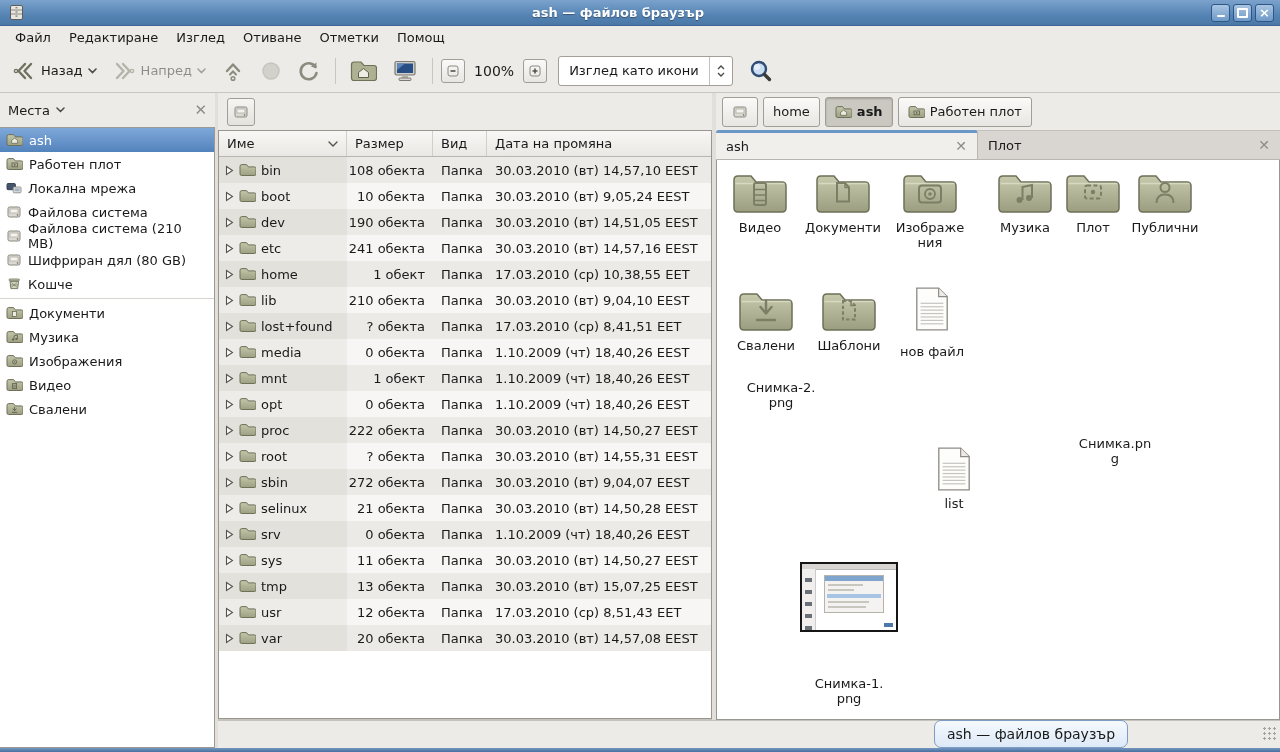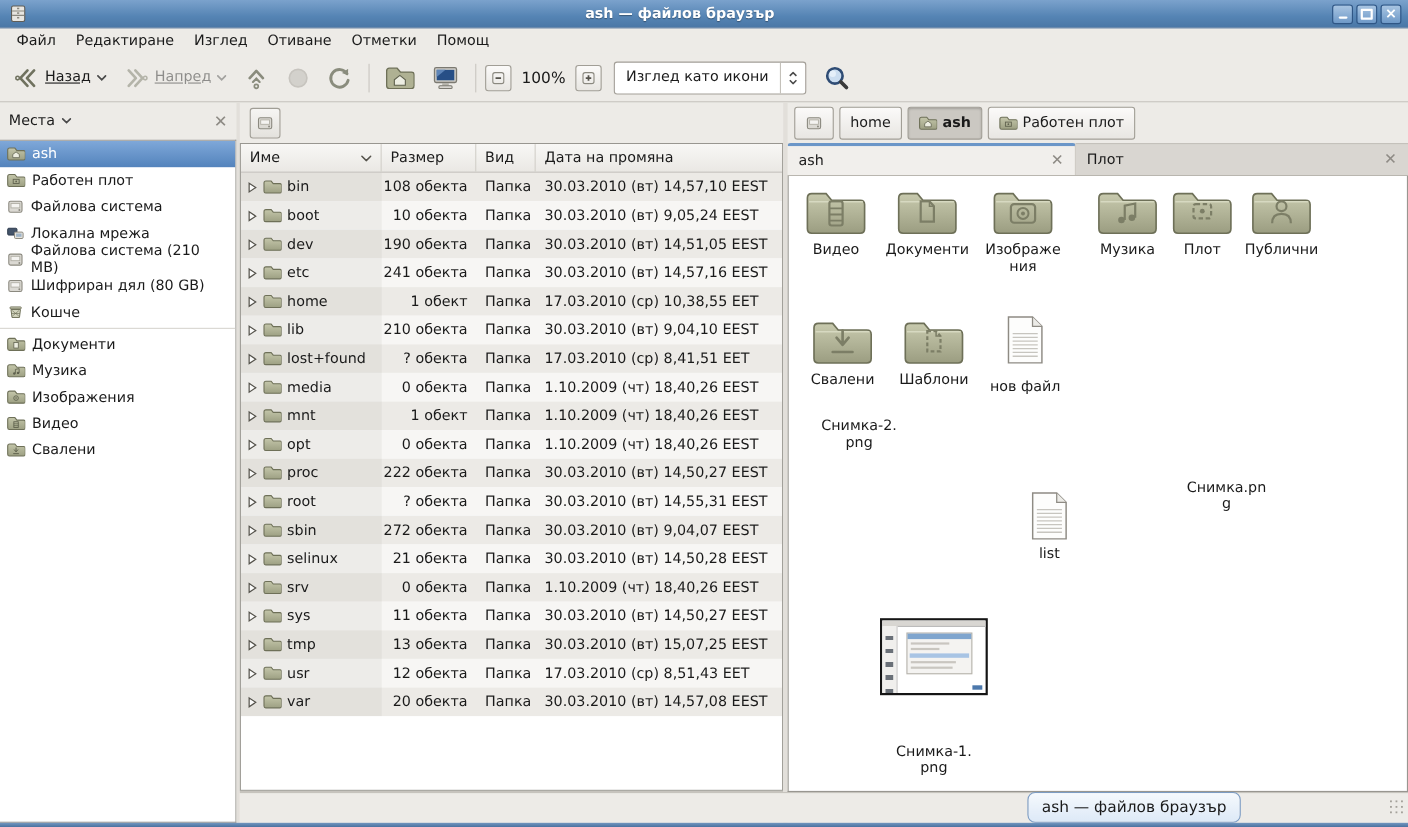--- a/index.html
+++ b/index.html
@@ -25,21 +25,21 @@
   
   .menubar{position:absolute;left:0;top:26px;right:0;height:23px;background:#EDEBE7;
     display:flex;align-items:center;padding-left:6px;}
   .menu-item{padding:3px 9px;}
   
   .toolbar{position:absolute;left:0;top:49px;right:0;height:44px;background:#EDEBE7;
     border-bottom:1px solid #C8C5BF;display:flex;align-items:center;padding:0 6px;gap:3px;
     box-sizing:border-box;}
   .tbtn{display:flex;align-items:center;gap:5px;padding:4px 6px;border-radius:3px;}
   .tbtn.disabled{opacity:.45;}
-  .tbtn .lbl{font-size:13px;text-decoration:underline;}
+  .tbtn .lbl{font-size:13px;}
   .tsep{width:1px;height:26px;background:#C9C6C0;margin:0 5px;}
   .sqbtn{width:22px;height:22px;border:1px solid #A19E96;border-radius:3px;
     background:linear-gradient(#FBFAF9,#E8E6E2);display:flex;align-items:center;justify-content:center;
     font-size:13px;color:#444;}
   .zoomlevel{padding:0 6px;font-size:14px;}
   .viewsel{display:flex;align-items:center;border:1px solid #A39F98;border-radius:3px;
     background:#fff;height:28px;margin-left:8px;}
   .viewsel .vtext{padding:0 10px;min-width:128px;}
   .viewsel .vspin{border-left:1px solid #C4C1BA;height:100%;width:22px;display:flex;
     flex-direction:column;align-items:center;justify-content:center;gap:2px;}
@@ -317,36 +317,36 @@
               <path d="M1 3.4 q0-1.8 1.8-1.8 h4.7 l1.9 2.3 h6 q1.6 0 1.6 1.6 v5.4 q0 1.6-1.6 1.6 H2.6 Q1 12.5 1 10.9 z" fill="url(#fgs)" stroke="#6E7058" stroke-width="1"></path>
               <rect x="6" y="6" width="5.4" height="3.8" fill="none" stroke="#5F614E" stroke-width="0.8"></rect>
               <circle cx="8.7" cy="7.9" r="0.8" fill="#5F614E"></circle>
             </svg>
           </span>
           <span>Работен плот</span>
         </div>
         <div class="side-item">
           <span>
             <svg width="16" height="16" viewBox="0 0 16 16">
+              <rect x="1" y="3.5" width="8.4" height="6.2" rx="1" fill="#44546A" stroke="#2E3B4D" stroke-width=".9"></rect>
+              <rect x="7.2" y="7" width="7.8" height="5.8" rx="1" fill="#E8E6E0" stroke="#8B897F" stroke-width=".9"></rect>
+              <rect x="8.6" y="8.3" width="5" height="3" fill="#9FB4C8"></rect>
+            </svg>
+          </span>
+          <span>Локална мрежа</span>
+        </div>
+        <div class="side-item">
+          <span>
+            <svg width="16" height="16" viewBox="0 0 16 16">
               <rect x="2" y="3" width="12" height="10" rx="1.6" fill="#DBD9D3" stroke="#8B897F"></rect>
               <rect x="4" y="5" width="8" height="4" fill="#F4F3F0" stroke="#B0AEA4" stroke-width=".8"></rect>
               <circle cx="11.6" cy="11" r=".9" fill="#8B897F"></circle>
             </svg>
           </span>
           <span>Файлова система</span>
-        </div>
-        <div class="side-item">
-          <span>
-            <svg width="16" height="16" viewBox="0 0 16 16">
-              <rect x="1" y="3.5" width="8.4" height="6.2" rx="1" fill="#44546A" stroke="#2E3B4D" stroke-width=".9"></rect>
-              <rect x="7.2" y="7" width="7.8" height="5.8" rx="1" fill="#E8E6E0" stroke="#8B897F" stroke-width=".9"></rect>
-              <rect x="8.6" y="8.3" width="5" height="3" fill="#9FB4C8"></rect>
-            </svg>
-          </span>
-          <span>Локална мрежа</span>
         </div>
         <div class="side-item">
           <span>
             <svg width="16" height="16" viewBox="0 0 16 16">
               <rect x="2" y="3" width="12" height="10" rx="1.6" fill="#DBD9D3" stroke="#8B897F"></rect>
               <rect x="4" y="5" width="8" height="4" fill="#F4F3F0" stroke="#B0AEA4" stroke-width=".8"></rect>
               <circle cx="11.6" cy="11" r=".9" fill="#8B897F"></circle>
             </svg>
           </span>
           <span>Файлова система (210 MB)</span>

